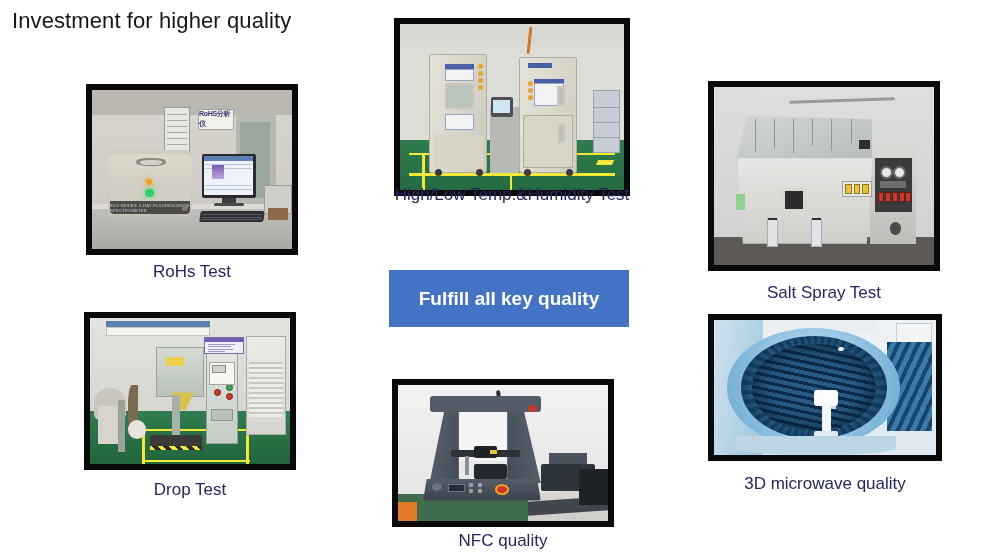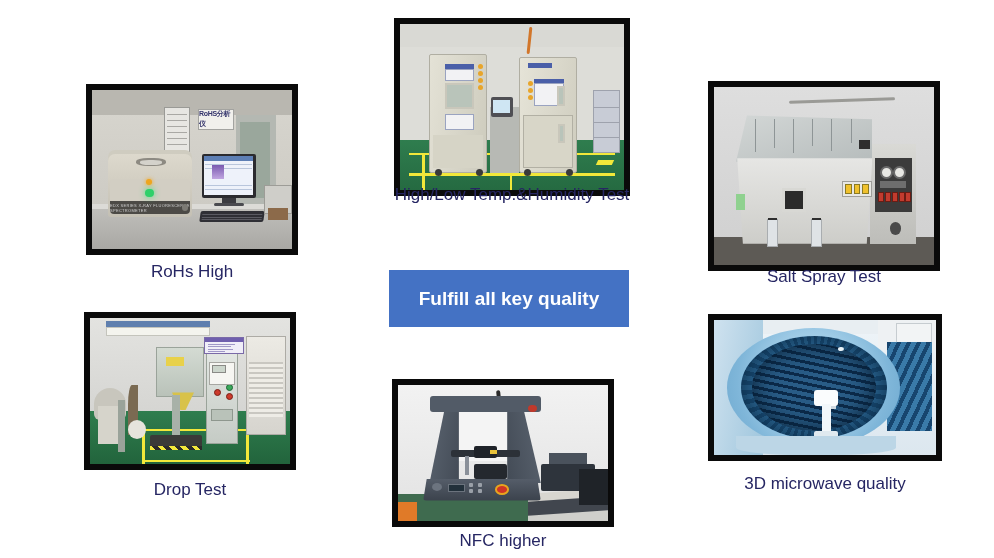--- a/index.html
+++ b/index.html
@@ -244,20 +244,21 @@
   .mw-foot{left:45%;top:82%;width:11%;height:6%;background:#dfe9ef;border-radius:2px;}
   .mw-pedshadow{left:50%;top:56%;width:5%;height:10%;background:#cfd9e0;}
   .mw-floor{left:10%;top:86%;width:72%;height:14%;background:#bcd6e6;border-radius:0 0 40% 40%;}
   .mw-dot{left:56%;top:20%;width:2.5%;height:3%;border-radius:50%;background:#e9f3f8;}
 </style>
 </head>
 <body>
 
 <div class="slide">
 
+  <div class="page-title">Investment for higher quality</div>
 
   <div class="card" style="left:86px;top:84px;width:212px;height:196px;">
     <div class="photo-frame" style="width:212px;height:171px;">
       <div class="scene">
         <div class="r rohs-wall"></div>
         <div class="r rohs-uwall"></div>
         <div class="r rohs-doorbg"></div>
         <div class="r rohs-doorglass"></div>
         <div class="r rohs-paper">
           <i style="top:12%"></i>
@@ -296,21 +297,21 @@
         <div class="r rohs-base"></div>
         <div class="r rohs-kbd">
           <i style="top:25%"></i>
             <i style="top:50%"></i>
             <i style="top:75%"></i>
         </div>
         <div class="r rohs-boxr"></div>
         <div class="r rohs-boxr2"></div>
       </div>
     </div>
-    <div class="caption" style="top:178px;">RoHs High</div>
+    <div class="caption" style="top:178px;">RoHs Test</div>
   </div>
 
   <div class="card" style="left:394px;top:18px;width:236px;height:205px;">
     <div class="photo-frame" style="width:236px;height:178px;">
       <div class="scene">
         <div class="r th-ceil"></div>
         <div class="r th-wall"></div>
         <div class="r th-floor"></div>
         <div class="r th-tape-h2"></div>
         <div class="r th-tape-h"></div>
@@ -396,21 +397,21 @@
         </div>
         <div class="r ss-knob"></div>
         <div class="r ss-bot1">
           <div class="ss-cap"></div>
         </div>
         <div class="r ss-bot2">
           <div class="ss-cap"></div>
         </div>
       </div>
     </div>
-    <div class="caption" style="top:186px;">Salt Spray Test</div>
+    <div class="caption" style="top:202px;">Salt Spray Test</div>
   </div>
 
   <div class="card" style="left:84px;top:312px;width:212px;height:195px;">
     <div class="photo-frame" style="width:212px;height:158px;">
       <div class="scene">
         <div class="r dt-wall"></div>
         <div class="r dt-lampblue"></div>
         <div class="r dt-lamp"></div>
         <div class="r dt-floor"></div>
         <div class="r dt-tape1"></div>
@@ -484,21 +485,21 @@
         <div class="r nfc-lcd"></div>
         <div class="r nfc-pad">
           <div class="nfc-padk" style="left:0;top:0;"></div>
           <div class="nfc-padk" style="left:9px;top:0;"></div>
           <div class="nfc-padk" style="left:0;top:6px;"></div>
           <div class="nfc-padk" style="left:9px;top:6px;"></div>
         </div>
         <div class="r nfc-estop"></div>
       </div>
     </div>
-    <div class="caption" style="top:152px;">NFC higher</div>
+    <div class="caption" style="top:152px;">NFC quality</div>
   </div>
 
   <div class="card" style="left:708px;top:314px;width:234px;height:190px;">
     <div class="photo-frame" style="width:234px;height:147px;">
       <div class="scene">
         <div class="r mw-bg"></div>
         <div class="r mw-wallT"></div>
         <div class="r mw-topright"></div>
         <div class="r mw-cab"></div>
         <div class="r mw-wallL"></div>

